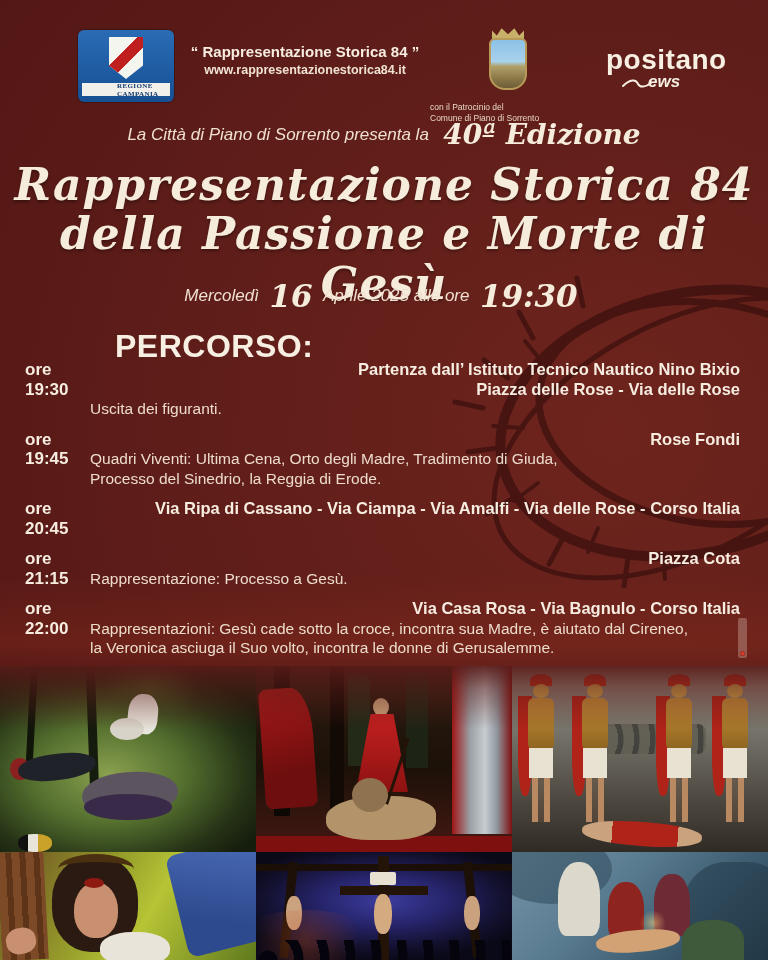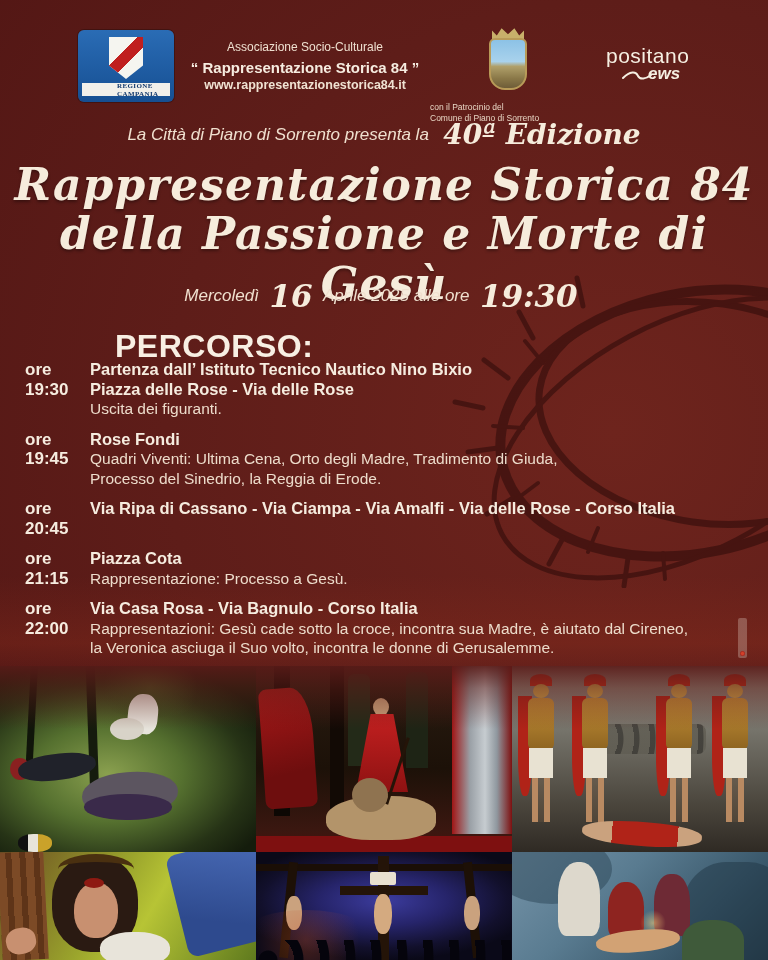--- a/index.html
+++ b/index.html
@@ -29,41 +29,41 @@
   .assoc-l3 { font-size:12.5px; font-weight:bold; color:#f0e2d2; }
   .crest { position:absolute; left:483px; top:27px; width:50px; height:72px; }
   .crest-crown { position:absolute; left:9px; top:0; width:32px; height:12px; background:#c8b06a;
     clip-path:polygon(0 100%,0 30%,15% 70%,30% 10%,50% 60%,70% 10%,85% 70%,100% 30%,100% 100%); }
   .crest-shield { position:absolute; left:6px; top:11px; width:38px; height:52px;
     border:2px solid #b89a58; border-radius:6px 6px 16px 16px;
     background:linear-gradient(180deg,#8cc2e6 0%,#a9d2ec 45%,#b0a06a 55%,#8a7848 80%,#6e5c38 100%); }
   .crest-caption { position:absolute; left:430px; top:102px; width:160px; text-align:left;
     font-size:8.5px; line-height:1.35; color:#e8d6c4; }
   .pnews { position:absolute; left:606px; top:44px; width:120px; color:#f6efe2; }
-  .pnews-top { font-size:21px; font-weight:normal; letter-spacing:.5px; }
+  .pnews-top { font-size:28px; font-weight:bold; letter-spacing:.5px; }
   .pnews-bottom { position:relative; margin-left:42px; margin-top:-4px; font-size:17px; font-style:italic; font-weight:bold; }
   .pnews-swoosh { position:absolute; left:-26px; top:5px; width:30px; height:12px; }
   
   .presenta-row { position:absolute; left:0; top:118px; width:100%; text-align:center; }
   .presenta { font-size:17px; font-style:italic; color:#f0e0cf; vertical-align:middle; }
   .script { font-family:"DejaVu Serif", serif; font-style:italic; font-weight:bold; color:#f6ecdc; }
   .edition { font-size:28px; margin-left:10px; vertical-align:middle; }
   .main-title { position:absolute; left:0; top:160px; width:100%; text-align:center;
     font-size:44px; line-height:1.12; letter-spacing:1px; text-shadow:0 2px 3px rgba(0,0,0,.35); }
   .date-row { position:absolute; left:0; top:278px; width:100%; text-align:center; }
   .date-plain { font-size:17px; font-style:italic; color:#f0e0cf; vertical-align:middle; }
   .date-num { font-size:31px; vertical-align:middle; margin:0 6px; }
   
   .percorso { position:absolute; left:115px; top:328px; font-size:32px; font-weight:bold; color:#f8efe3; letter-spacing:.5px; }
   .schedule { position:absolute; left:0; top:360px; width:740px; }
   .schedule-row { display:flex; margin-bottom:11px; }
   .schedule-time { width:90px; padding-left:25px; flex:none; font-weight:bold; font-size:17px; color:#f6ecdf; line-height:19.5px; }
   .schedule-content { flex:1; }
   .sline { font-size:15.5px; line-height:19.5px; color:#eddccb; }
-  .sline.bold { font-weight:bold; font-size:16.5px; color:#f6ecdf; }
+  .sline.bold { font-weight:bold; font-size:16.5px; color:#f6ecdf;text-align:right; }
   
   .thorns { position:absolute; right:-75px; top:258px; width:430px; height:330px; opacity:.5; pointer-events:none; }
   
   .credit-mark { position:absolute; right:21px; top:618px; width:9px; height:40px;
     background:rgba(240,230,220,.28); border-radius:2px; }
   .credit-mark i { position:absolute; left:2px; bottom:2px; width:5px; height:5px; border-radius:50%;
     background:radial-gradient(circle,#d4402a 30%,#7a1010 100%); }
   
   .photos { position:absolute; left:0; top:666px; width:768px; height:294px; }
   .photo-row { position:absolute; left:0; width:768px; display:flex; }
@@ -163,21 +163,20 @@
 <body>
 
 <div class="poster">
 
   <div class="regione-logo">
     <div class="regione-shield"></div>
     <div class="regione-band">REGIONE CAMPANIA</div>
   </div>
 
   <div class="assoc">
-    <div class="assoc-l1">Associazione Socio-Culturale</div>
     <div class="assoc-l2">“ Rappresentazione Storica 84 ”</div>
     <div class="assoc-l3">www.rappresentazionestorica84.it</div>
   </div>
 
   <div class="crest">
     <div class="crest-crown"></div>
     <div class="crest-shield"></div>
   </div>
   <div class="crest-caption">
     <div>con il Patrocinio del</div>

